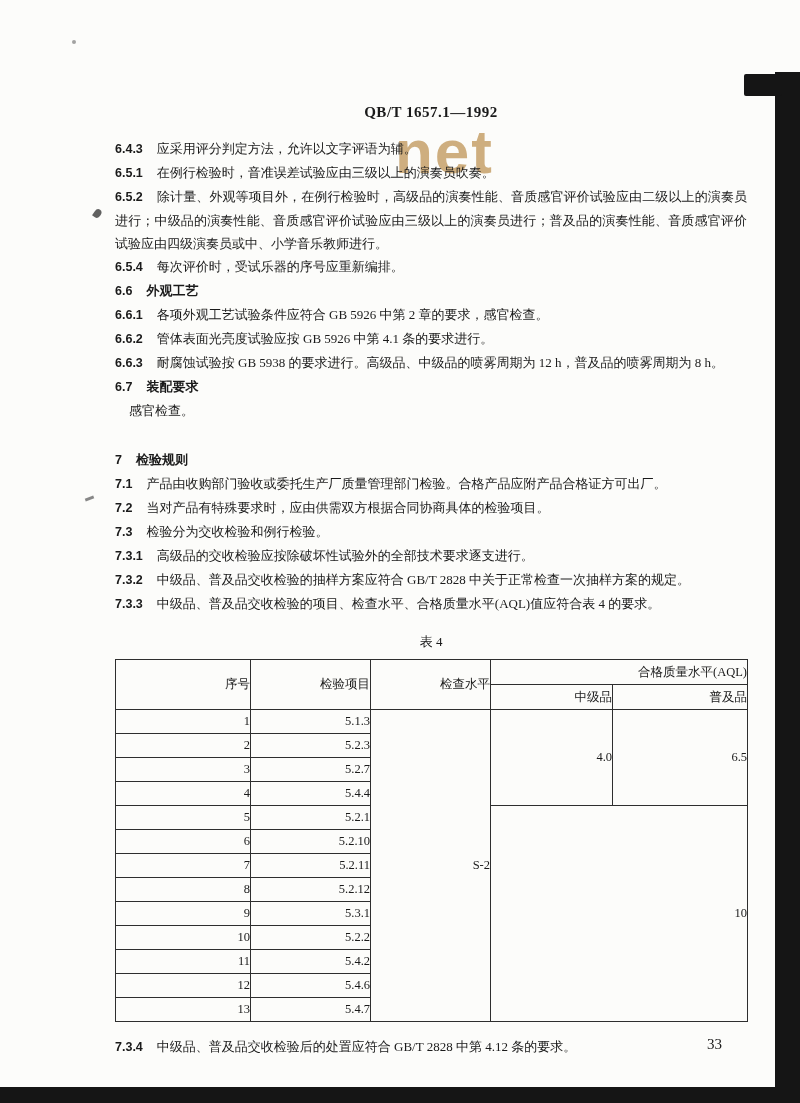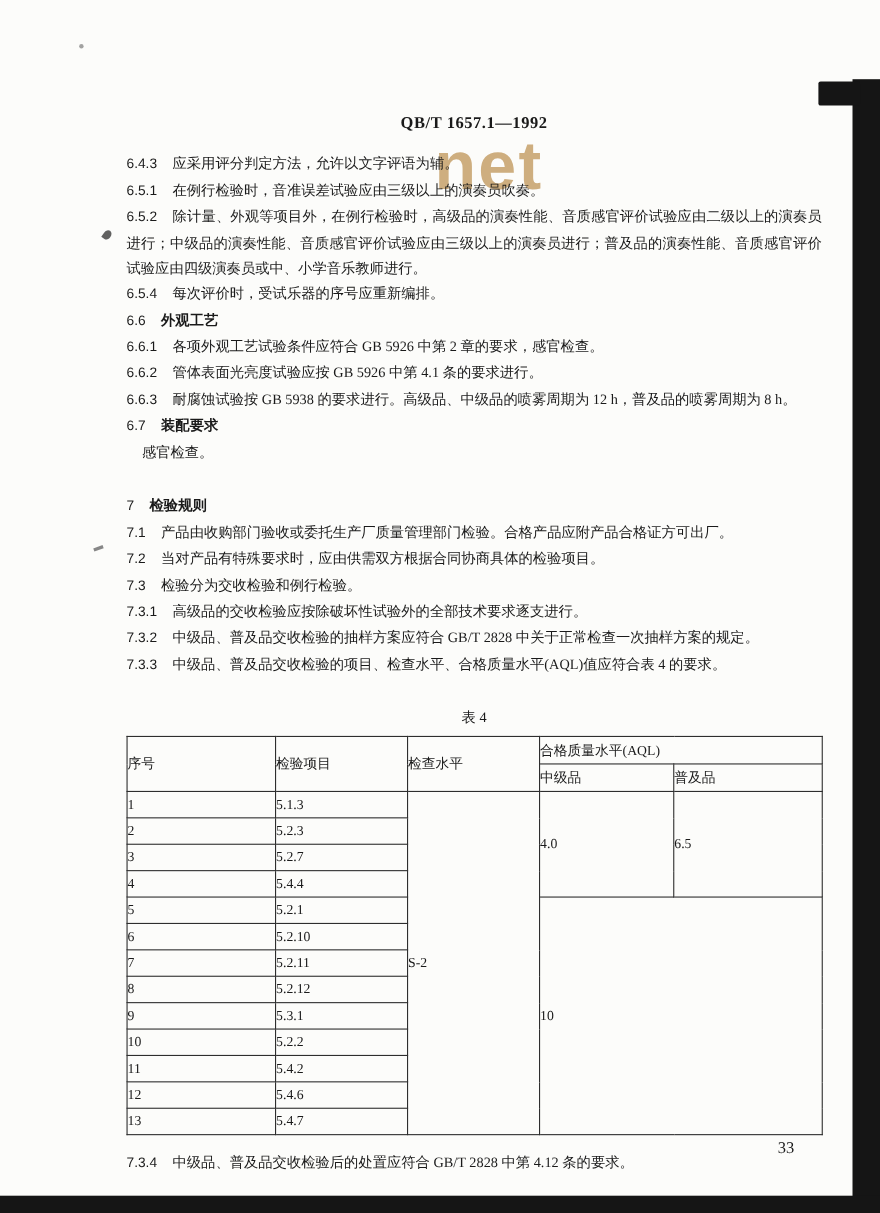--- a/index.html
+++ b/index.html
@@ -16,29 +16,29 @@
     position:absolute;left:115px;top:104px;width:632px;z-index:2;
     text-align:center;font-size:15px;font-weight:bold;letter-spacing:.5px;
   }
   .content{
     position:absolute;left:115px;top:137px;width:632px;z-index:2;
     font-size:13px;line-height:23px;text-align:justify;
   }
   .para{margin:0;}
   .num{
     font-family:"Liberation Sans","DejaVu Sans",sans-serif;
-    font-weight:normal;font-size:12.5px;margin-right:14px;
+    font-weight:bold;font-size:12.5px;margin-right:14px;
   }
   .heading .txt{font-weight:bold;}
   .sec-gap{margin-top:25px;}
-  .table-block{margin-top:24px;}
+  .table-block{margin-top:14px;}
   .tbl-title{text-align:center;font-size:13px;margin:2px 0 6px 0;}
   table{border-collapse:collapse;table-layout:fixed;width:632px;}
   th,td{
-    border:1px solid #2e2e2e;text-align:left;vertical-align:middle;
+    border:1px solid #2e2e2e;text-align:right;vertical-align:middle;
     font-weight:normal;font-size:12.5px;padding:0;
   }
   thead th{height:24px;}
   tbody td{height:20px;}
   .closing{margin-top:13px;}
   .page-number{position:absolute;top:1036px;right:78px;z-index:2;font-size:15px;}
   .edge-right{position:absolute;top:72px;right:0;width:25px;height:1031px;background:#151515;z-index:3;}
   .edge-bottom{position:absolute;left:0;bottom:0;width:800px;height:16px;background:#151515;z-index:3;}
   .corner-blob{position:absolute;top:74px;right:18px;width:38px;height:22px;background:#151515;border-radius:2px;z-index:3;}
   .speck1{position:absolute;left:94px;top:209px;width:7px;height:9px;background:#3a3a3a;border-radius:50% 50% 50% 0;transform:rotate(35deg);opacity:.8;z-index:2;}

